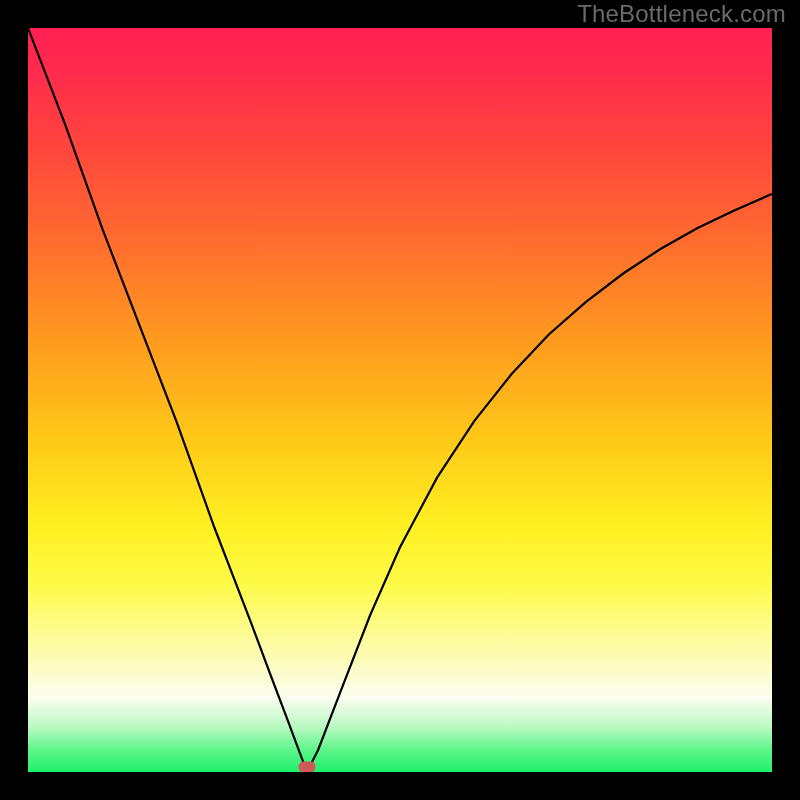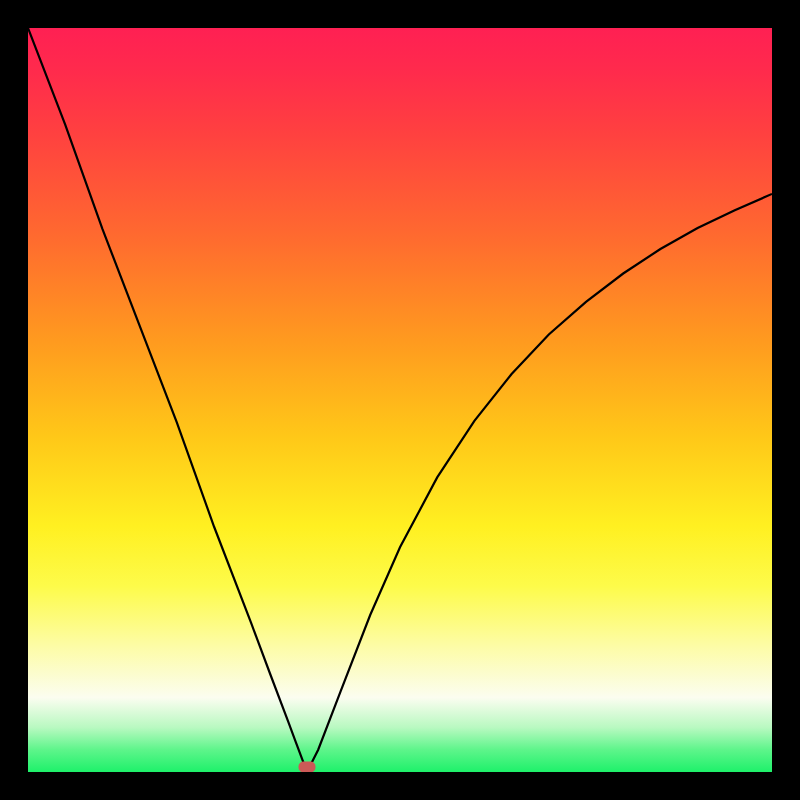--- a/index.html
+++ b/index.html
@@ -64,20 +64,21 @@
     background: #cc5a57;
     border-radius: 5px;
     transform: translate(-50%, -50%);
     z-index: 3;
   }
 </style>
 </head>
 <body>
 <div class="outer">
 
+  <div class="watermark">TheBottleneck.com</div>
 
   <div class="plotbox">
     <svg class="curve" viewBox="0 0 744 744" preserveAspectRatio="none">
 
       <path id="curvePath" fill="none" stroke="#000000" stroke-width="2.2" d="M0.0 0.0 L37.2 96.7 L74.4 200.9 L111.6 297.6 L148.8 394.3 L186.0 498.5 L223.2 595.2 L241.8 645.0 L260.4 694.2 L267.8 714.2 L279.0 744.0 L290.2 721.7 L312.5 663.6 L342.2 587.0 L372.0 519.3 L409.2 449.4 L446.4 392.8 L483.6 346.0 L520.8 306.5 L558.0 273.8 L595.2 245.5 L632.4 221.0 L669.6 200.1 L706.8 182.3 L744.0 165.9 "></path>
     </svg>
     <div class="marker" id="minMarker" style="left: 279px; top: 739px; background: rgb(204, 90, 87);"></div>
   </div>
 
 </div>

